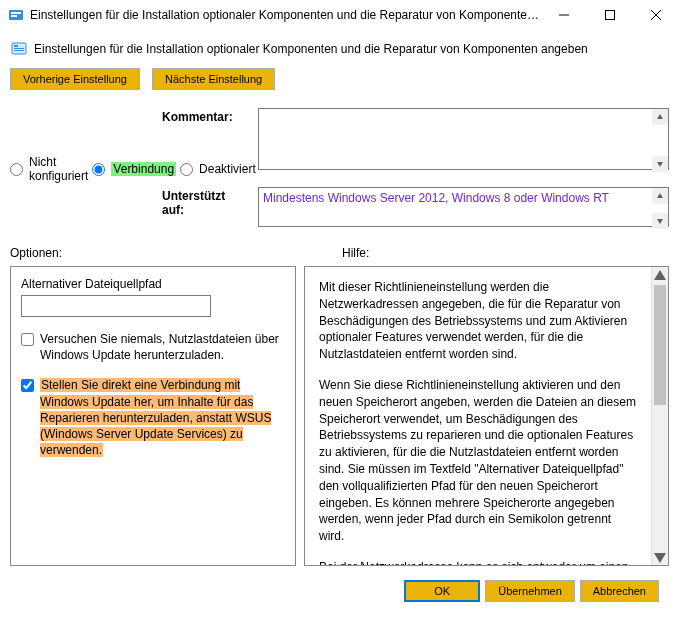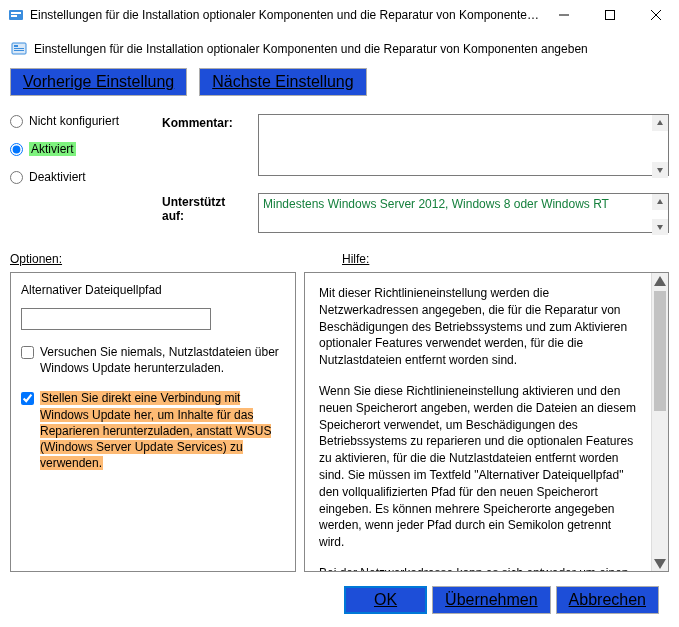--- a/index.html
+++ b/index.html
@@ -50,96 +50,94 @@
     align-items: center;
     gap: 6px;
     padding: 2px 0 10px 0;
   }
   .subheader .sub-icon { width: 18px; height: 18px; }
   .subheader .sub-text { font-size: 12px; }
 
   
   .navrow { display: flex; gap: 12px; margin-bottom: 18px; }
   .btn {
-    background: #1d4ed8;
+    background: #eab308;
     border: 1px solid #adadad;
     padding: 4px 12px;
     font-family: inherit;
-    font-size: 16px;
+    font-size: 11px;
     cursor: pointer;
-    text-decoration: underline;
   }
 
   
   .toparea {
     display: flex;
     gap: 18px;
     margin-bottom: 16px;
   }
   .radiocol {
     width: 134px;
     display: flex;
-    flex-direction: column;
-    gap: 14px;
+    flex-direction: row;
+    gap: 4px;
   }
   .radio-row { display: flex; align-items: center; gap: 6px; }
   .radio-row input[type=radio] { margin: 0; width:13px; height:13px; }
   .radio-label.hl-green { background: #7ef27e; padding: 0 2px; }
   .fieldscol { flex: 1; display: flex; flex-direction: column; gap: 14px; }
   .fieldrow { display: flex; align-items: flex-start; gap: 8px; }
   .fieldlabel { width: 88px; padding-top: 2px; font-weight: bold; }
   .ta-wrap {
     flex: 1;
     position: relative;
   }
   textarea.big, .supported-box {
     width: 100%;
     border: 1px solid #7a7a7a;
     font-family: inherit;
     font-size: 12px;
     padding: 3px 18px 3px 4px;
     resize: none;
     background: #fff;
-    color: #15803d;
+    color: #6d28d9;
   }
   textarea.big { height: 62px; }
   .supported-box { height: 40px; }
   .faux-scroll-arrow {
     position: absolute;
     right: 1px;
     width: 16px; height: 16px;
     background: #f0f0f0;
     display: flex; align-items: center; justify-content: center;
   }
   .faux-scroll-arrow.top { top: 1px; }
   .faux-scroll-arrow.bot { bottom: 1px; }
   .faux-scroll-arrow svg { width: 8px; height: 8px; }
 
   
   .section-heads {
     display: flex;
     margin-bottom: 6px;
-    text-decoration: underline;
   }
   .section-heads .h-left { width: 332px; }
   .section-heads .h-right { flex: 1; }
 
   
   .panes {
     display: flex;
     gap: 8px;
     height: 300px;
   }
   .pane {
     border: 1px solid #888;
     position: relative;
     background: #fff;
   }
   .pane.left { width: 286px; padding: 10px; }
-  .opt-title { margin-bottom: 11px; }
+  .opt-title { margin-bottom: 4px; }
   .opt-input {
     width: 190px;
     height: 22px;
     border: 1px solid #7a7a7a;
     font-family: inherit;
     font-size: 12px;
     padding: 2px 4px;
     margin-bottom: 14px;
     display: block;
   }
@@ -246,21 +244,21 @@
   </div>
 
   <div class="toparea">
     <div class="radiocol">
       <label class="radio-row">
         <input type="radio" name="state" style="">
         <span class="radio-label">Nicht konfiguriert</span>
       </label>
       <label class="radio-row">
         <input type="radio" name="state" checked="" style="">
-        <span class="radio-label hl-green">Aktiviert</span>
+        <span class="radio-label hl-green">Verbindung</span>
       </label>
       <label class="radio-row">
         <input type="radio" name="state" style="">
         <span class="radio-label">Deaktiviert</span>
       </label>
     </div>
 
     <div class="fieldscol">
       <div class="fieldrow">
         <span class="fieldlabel">Kommentar:</span>

